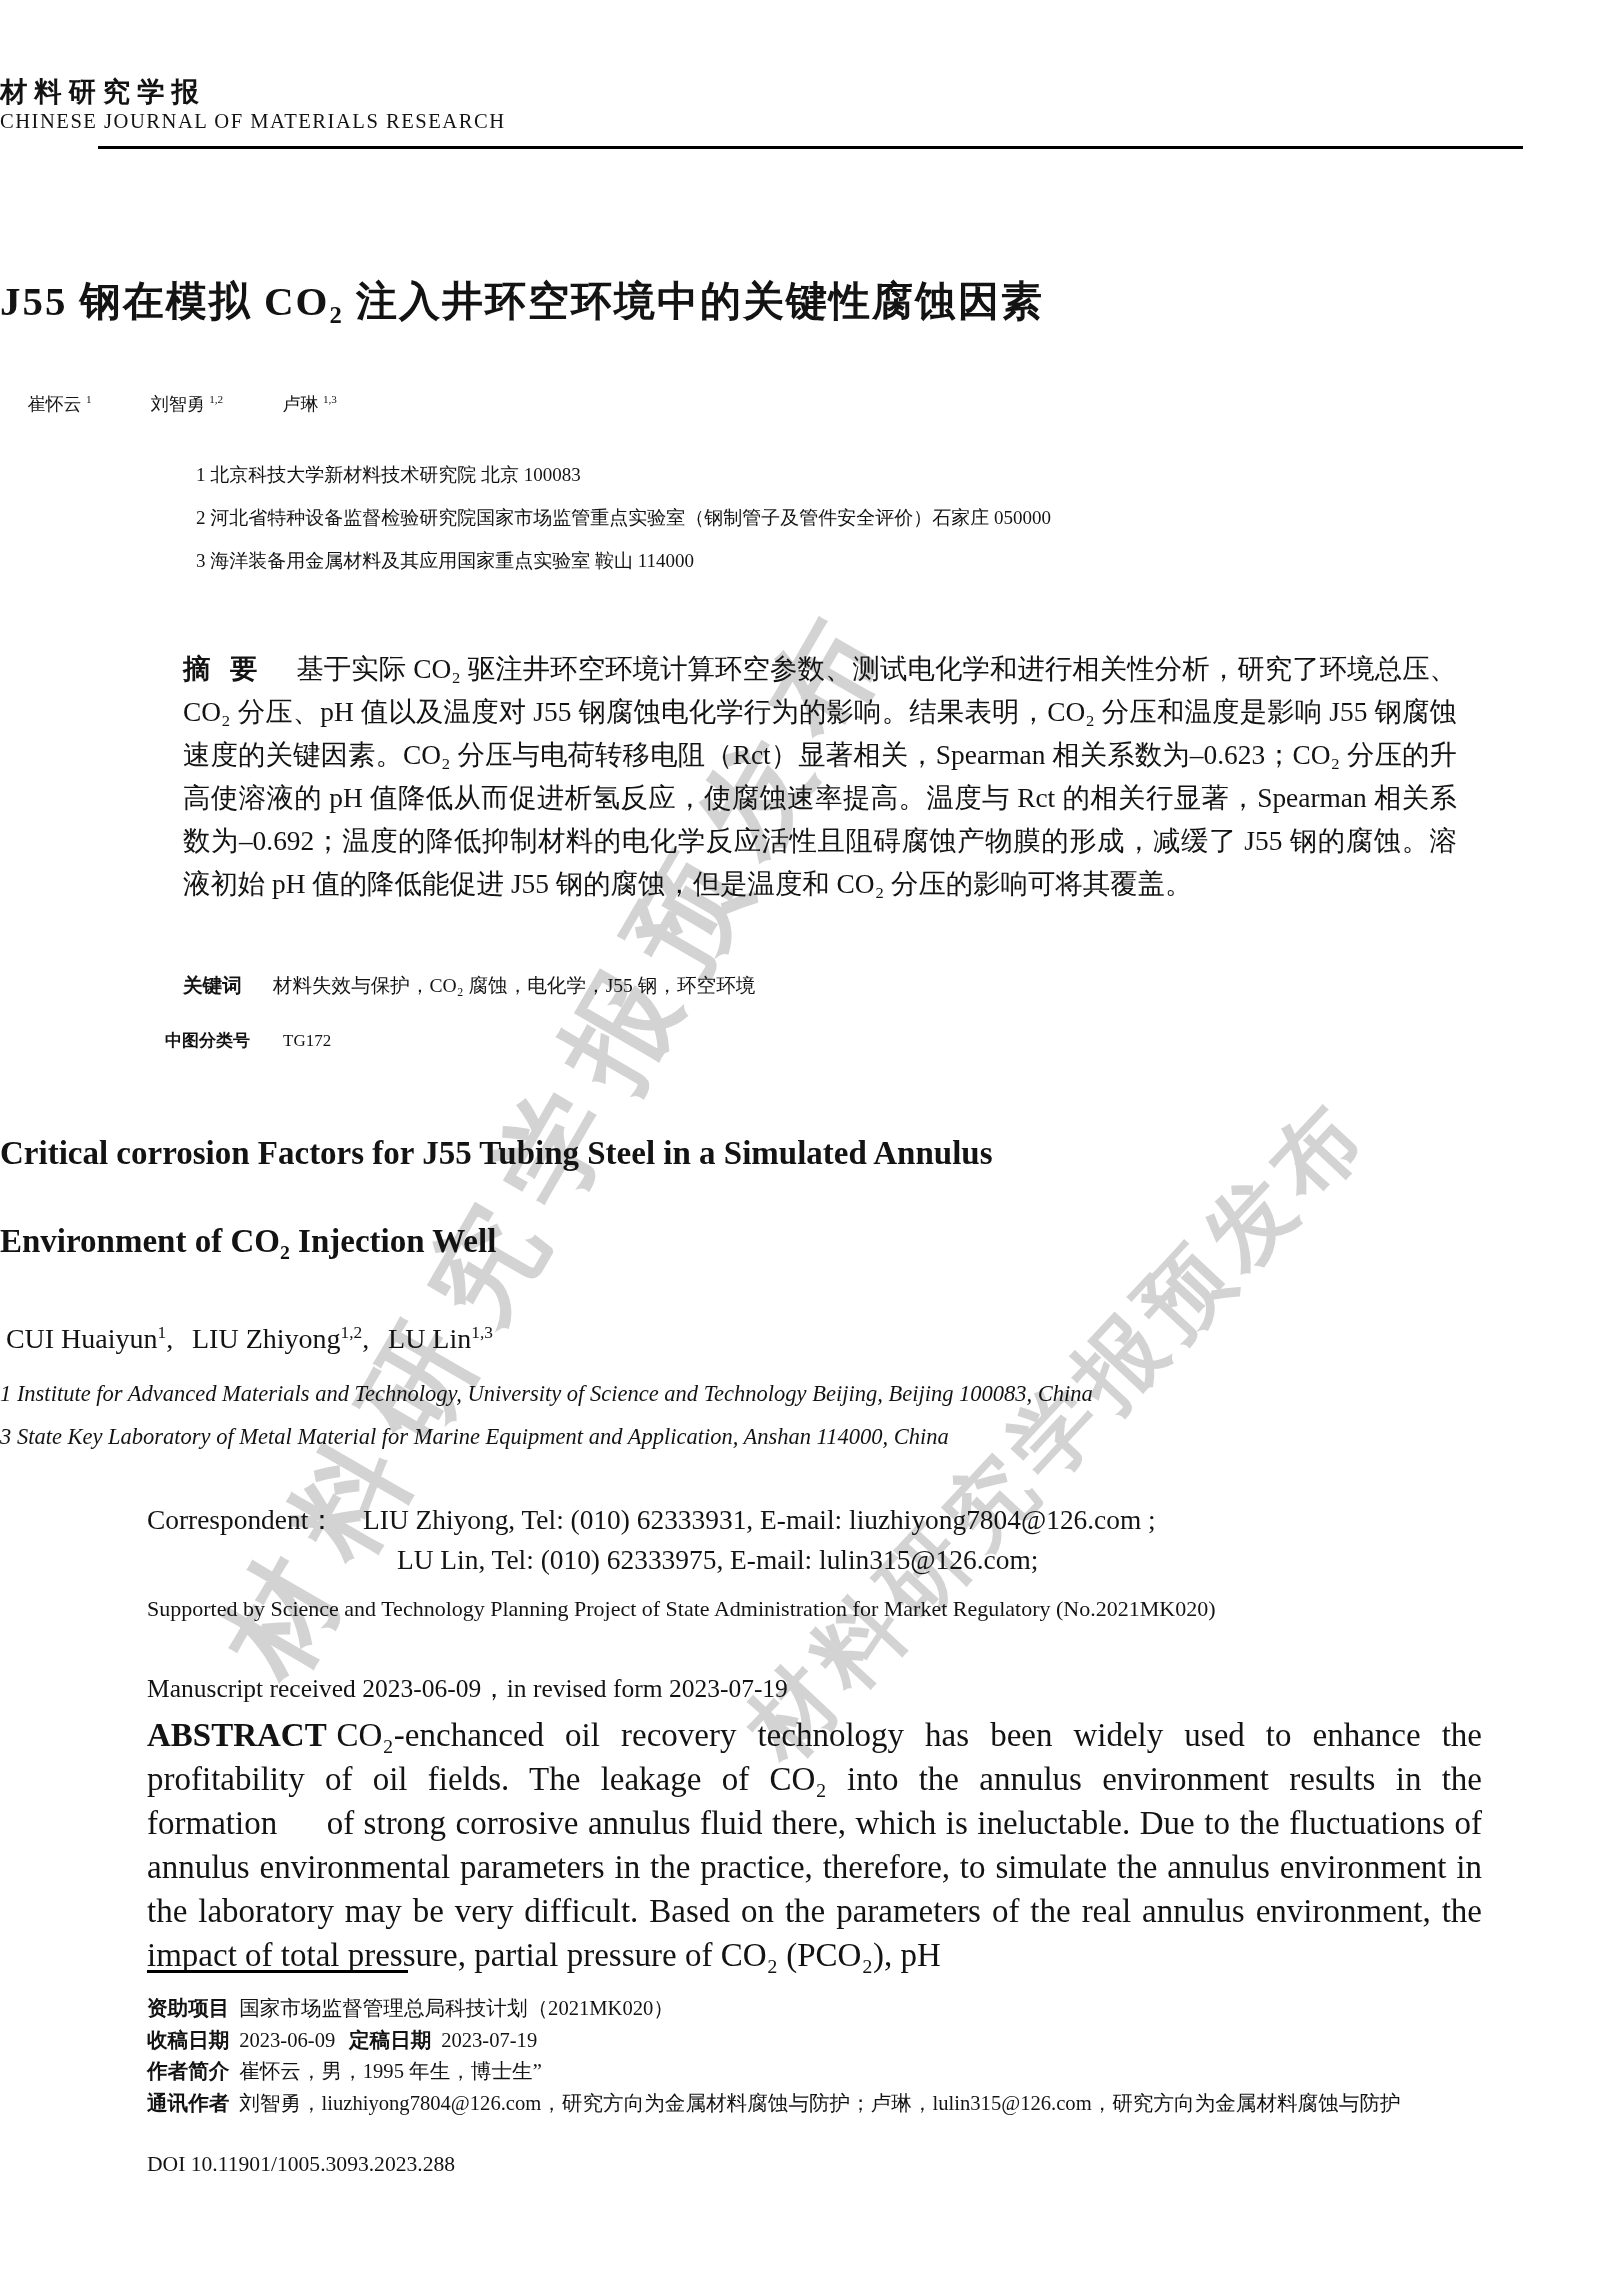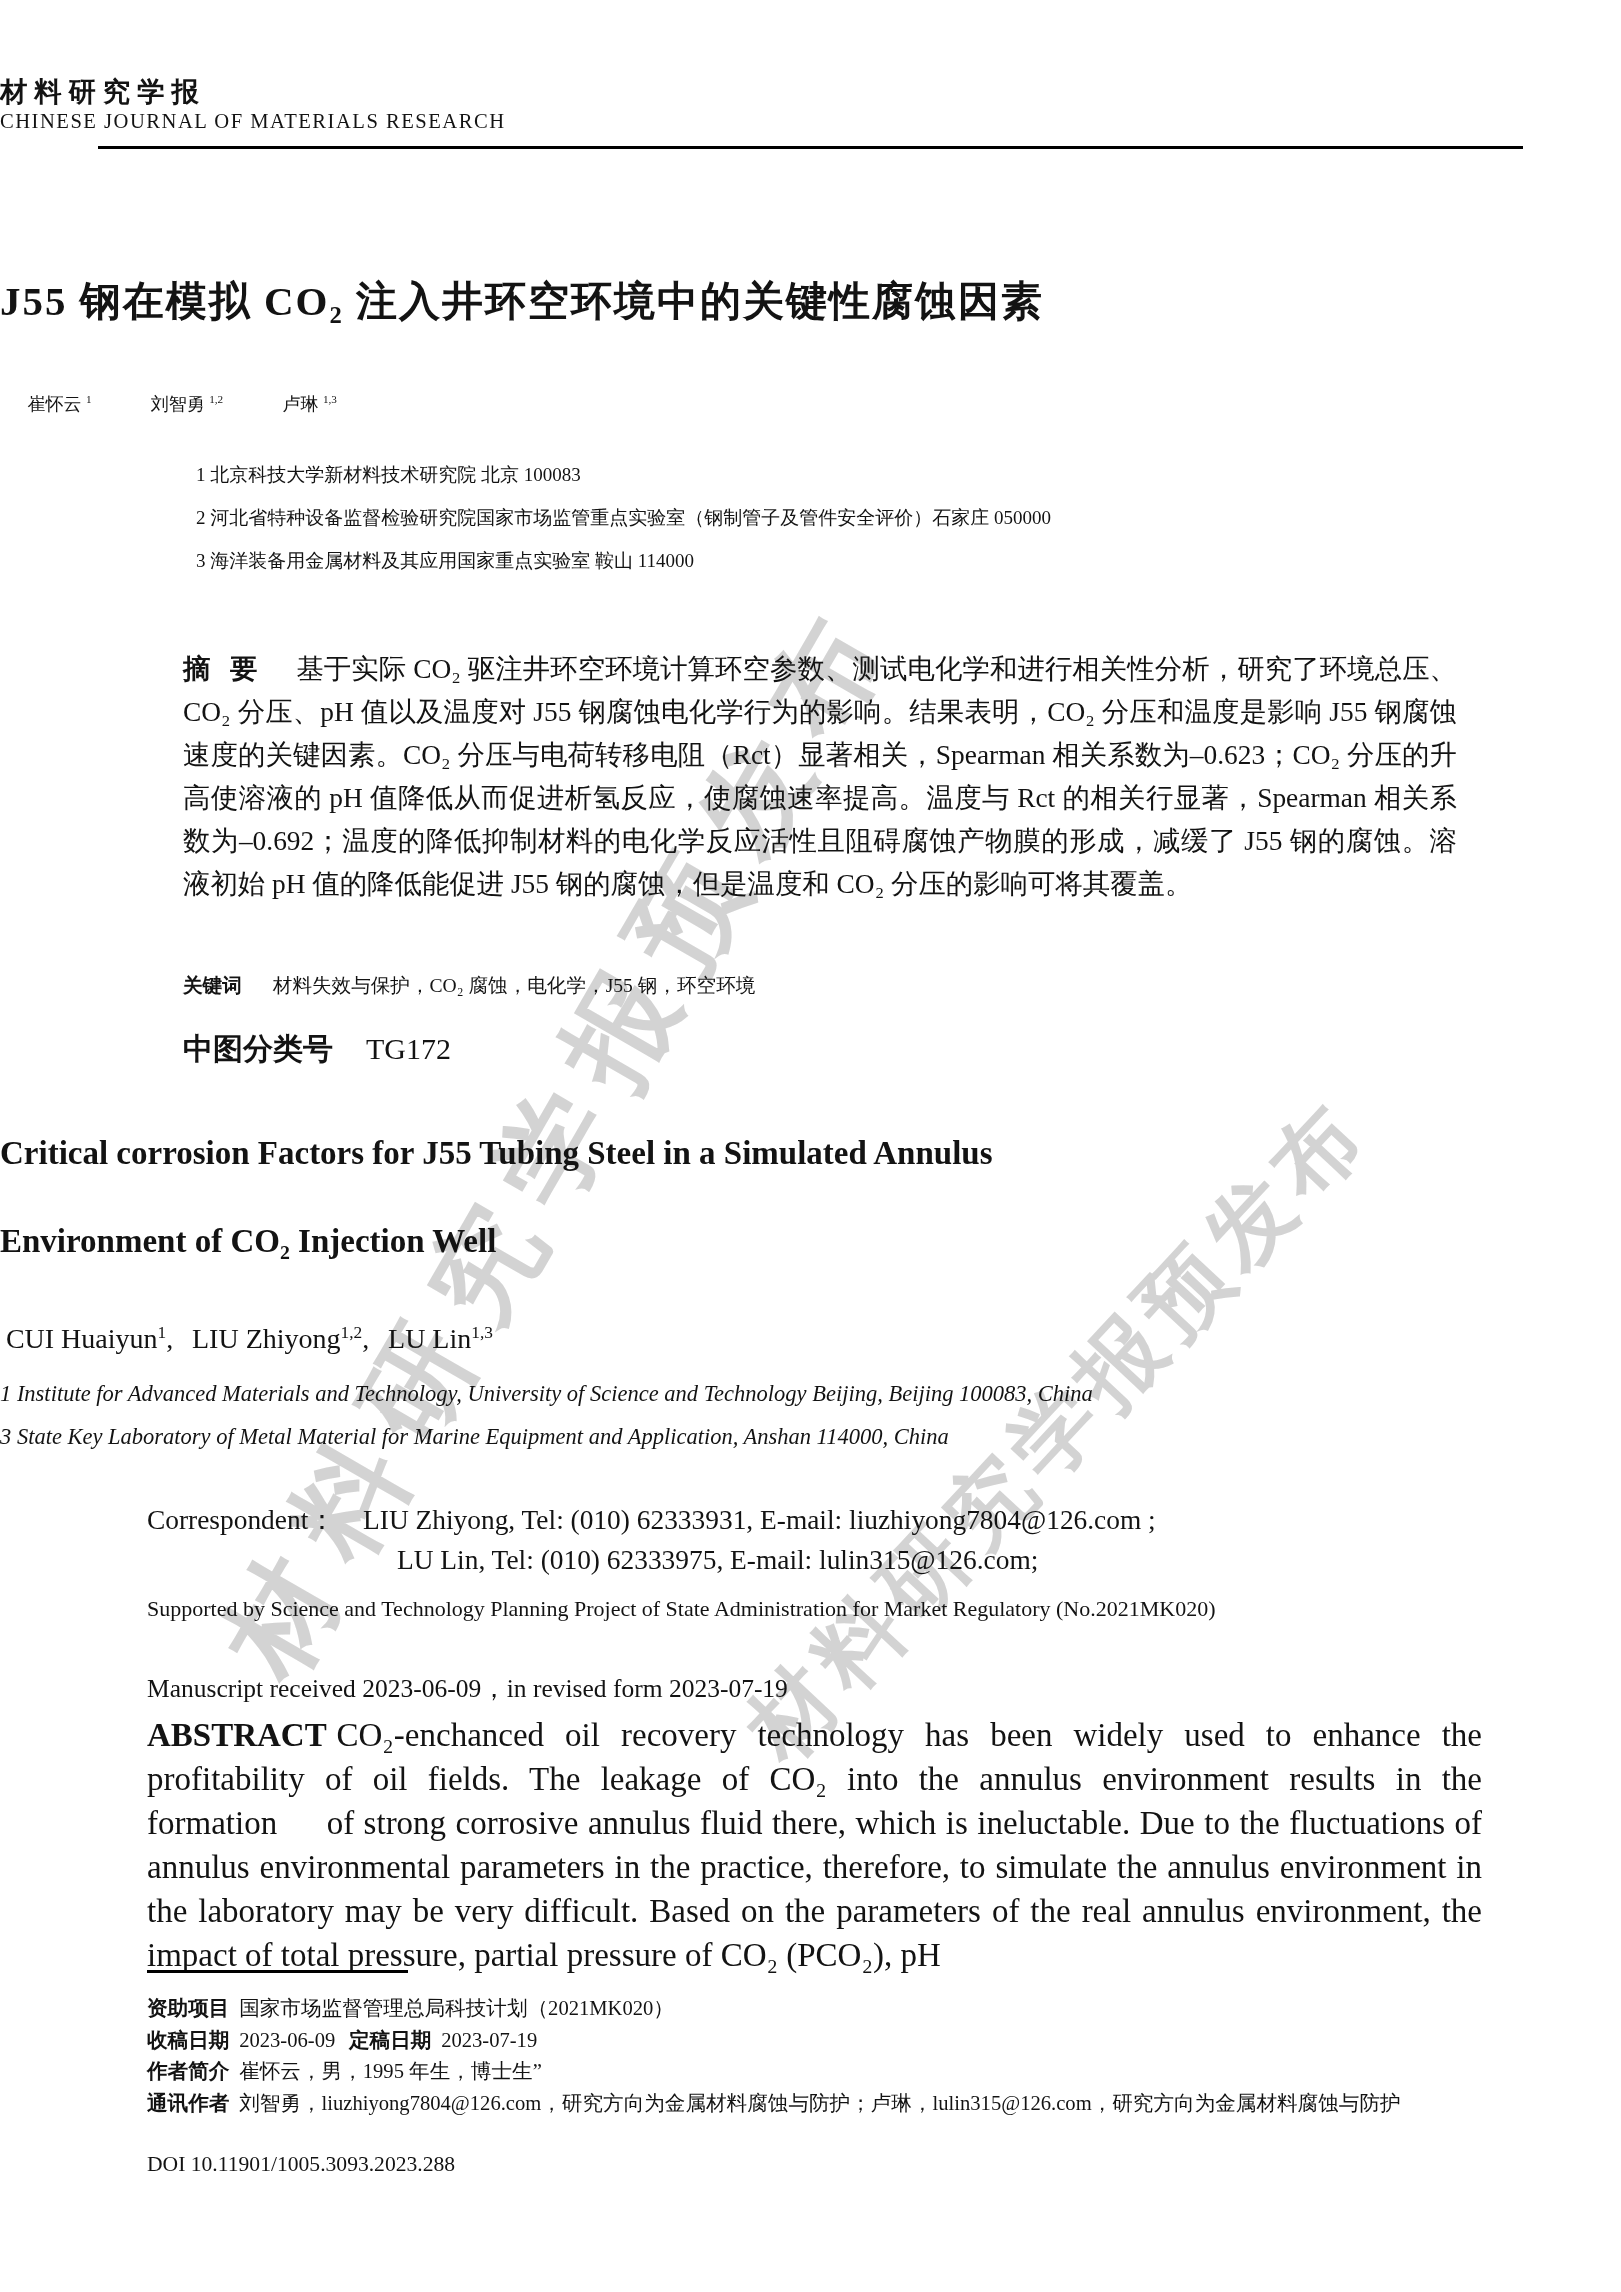--- a/index.html
+++ b/index.html
@@ -45,21 +45,21 @@
   sup{font-size:.62em;}
   .affils-cn{top:453px;left:196px;font-size:19px;line-height:43px;}
 
   
   .abstract-cn{top:647px;left:183px;width:1274px;
     font-size:27.4px;line-height:43px;text-align:justify;}
   .lab-hei{font-family:"Liberation Sans","DejaVu Sans",sans-serif;font-weight:bold;}
   .abstract-cn .lab-hei{margin-right:33px;letter-spacing:5.9px;}
   .kw-line{top:972px;left:183px;font-size:19.6px;}
   .kw-line .lab-hei{margin-right:31px;}
-  .clc-line{top:1029px;left:183px;font-size:30px;}
+  .clc-line{top:1029px;left:165px;font-size:17px;}
   .clc-line .lab-hei{margin-right:33px;}
 
   
   .title-en-1{top:1135px;font-size:33px;font-weight:bold;}
   .title-en-2{top:1223px;font-size:33px;font-weight:bold;}
   .authors-en{top:1323px;font-size:28px;}
   .authors-en .author{margin:0 5.9px;}
   .affils-en{top:1372px;font-size:22.5px;font-style:italic;line-height:43px;}
   .corr-1{top:1502px;left:147px;font-size:27.4px;}
   .corr-2{top:1545px;left:397px;font-size:27.4px;}

